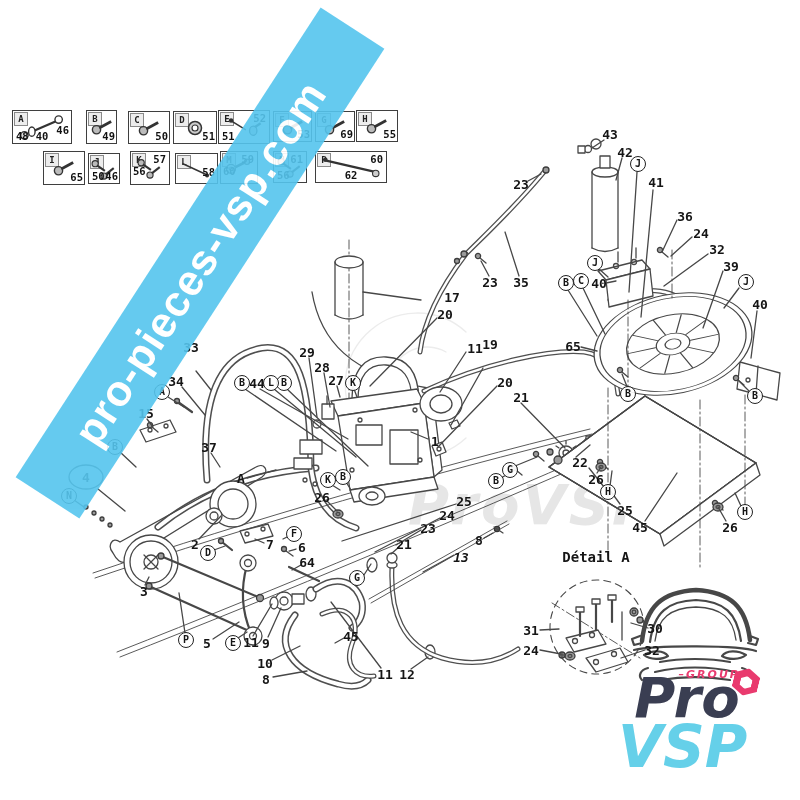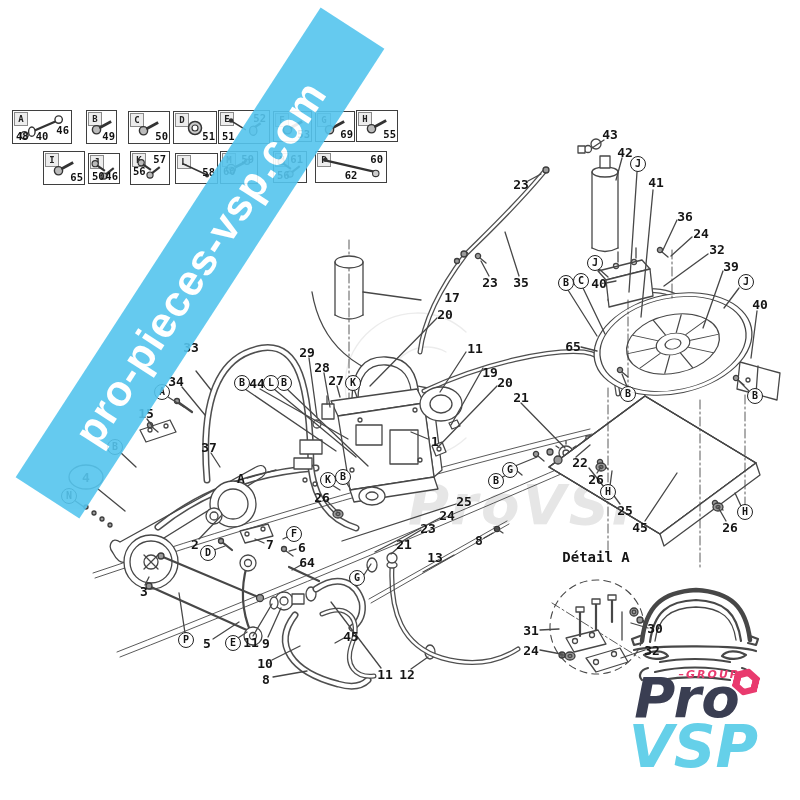--- a/index.html
+++ b/index.html
@@ -50,21 +50,21 @@
   
   #banner{position:absolute;left:-80px;top:225px;width:560px;height:76px;z-index:6;
           transform:rotate(-57deg);display:flex;align-items:center;justify-content:center;
           opacity:0.9;}
   #banner span{font:bold 43px "Liberation Sans",sans-serif;color:#fff;letter-spacing:1px;}
   
   #logo-group{position:absolute;left:648px;top:668px;width:130px;text-align:center;z-index:5;
               font:bold italic 11px "DejaVu Sans",sans-serif;letter-spacing:2px;}
   #logo-pro{position:absolute;left:622px;top:672px;width:130px;text-align:center;z-index:5;
             font:bold italic 56px "DejaVu Sans",sans-serif;line-height:52px;}
-  #logo-vsp{position:absolute;left:618px;top:720px;width:140px;text-align:right;z-index:5;
+  #logo-vsp{position:absolute;left:618px;top:720px;width:140px;text-align:left;z-index:5;
             font:bold italic 58px "DejaVu Sans",sans-serif;line-height:54px;}
   .hex{position:absolute;left:733px;top:668px;width:26px;height:28px;z-index:6;
        clip-path:polygon(50% 0,100% 25%,100% 75%,50% 100%,0 75%,0 25%);transform:rotate(14deg);}
   .hex-in{position:absolute;left:740px;top:676px;width:12px;height:13px;background:#fff;z-index:7;
        clip-path:polygon(50% 0,100% 25%,100% 75%,50% 100%,0 75%,0 25%);transform:rotate(14deg);}
 </style>
 </head>
 <body>
 
 <div id="stage">
@@ -438,27 +438,27 @@
       <span class="co co-red" style="left: 86px; top: 477px;">4</span>
       <span class="co" style="left: 207px; top: 643px;">5</span>
       <span class="co" style="left: 302px; top: 547px;">6</span>
       <span class="co" style="left: 270px; top: 544px;">7</span>
       <span class="co" style="left: 266px; top: 679px;">8</span>
       <span class="co" style="left: 266px; top: 643px;">9</span>
       <span class="co" style="left: 265px; top: 663px;">10</span>
       <span class="co" style="left: 251px; top: 642px;">11</span>
       <span class="co" style="left: 385px; top: 674px;">11</span>
       <span class="co" style="left: 407px; top: 674px;">12</span>
-      <span class="co" style="left: 435px; top: 557px;">13</span>
+      <span class="co" style="left: 461px; top: 557px; font-style: italic;">13</span>
       <span class="co" style="left: 479px; top: 540px;">8</span>
       <span class="co" style="left: 146px; top: 413px;">15</span>
       <span class="co" style="left: 475px; top: 348px;">11</span>
       <span class="co" style="left: 452px; top: 297px;">17</span>
       <span class="co" style="left: 445px; top: 314px;">20</span>
-      <span class="co" style="left: 490px; top: 372px;">19</span>
+      <span class="co" style="left: 490px; top: 344px;">19</span>
       <span class="co" style="left: 505px; top: 382px;">20</span>
       <span class="co" style="left: 521px; top: 397px;">21</span>
       <span class="co" style="left: 404px; top: 544px;">21</span>
       <span class="co" style="left: 580px; top: 462px;">22</span>
       <span class="co" style="left: 521px; top: 184px;">23</span>
       <span class="co" style="left: 490px; top: 282px;">23</span>
       <span class="co" style="left: 428px; top: 528px;">23</span>
       <span class="co" style="left: 701px; top: 233px;">24</span>
       <span class="co" style="left: 447px; top: 515px;">24</span>
       <span class="co" style="left: 531px; top: 650px;">24</span>

